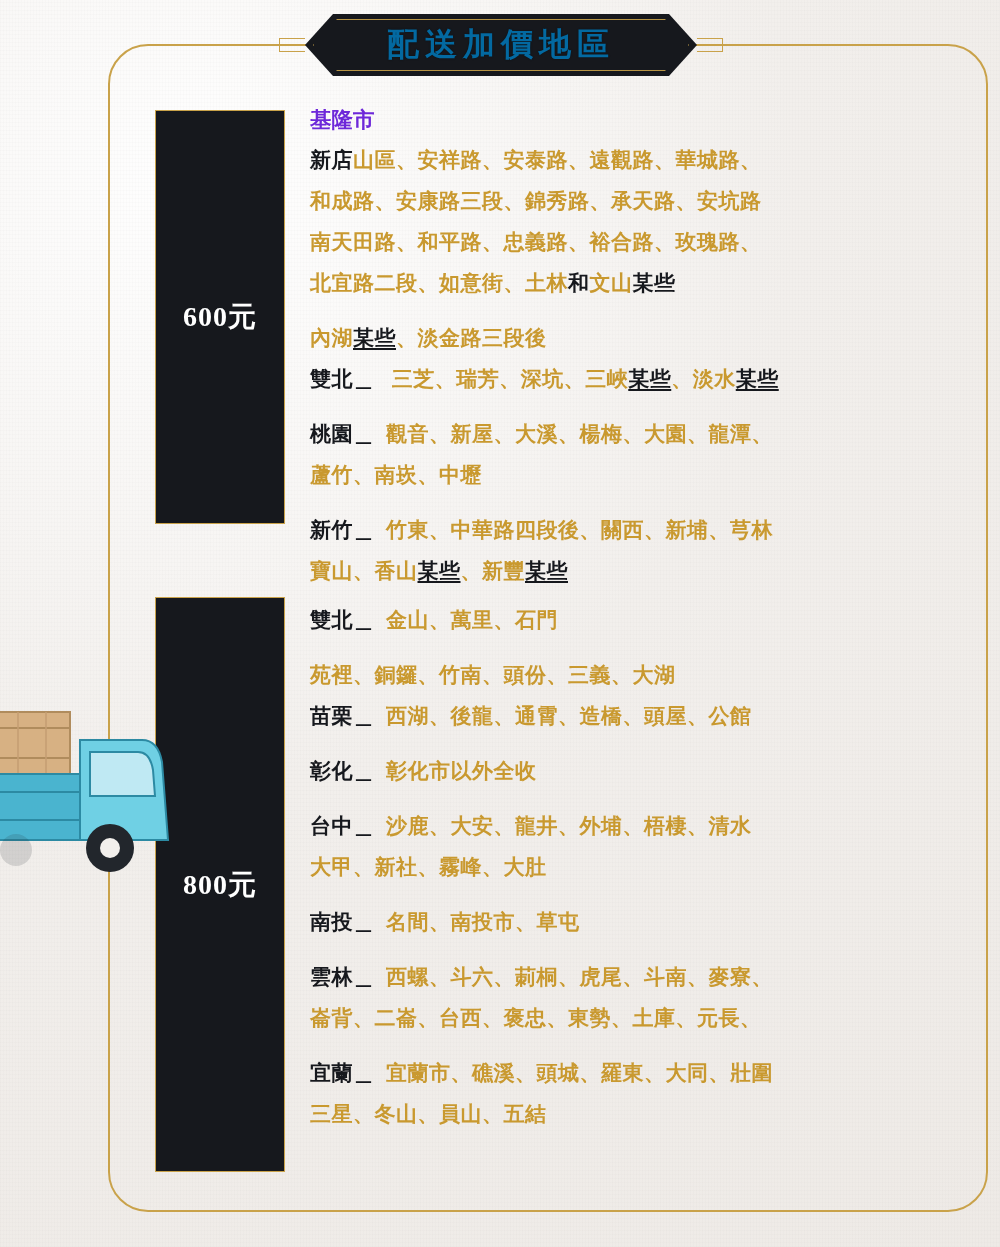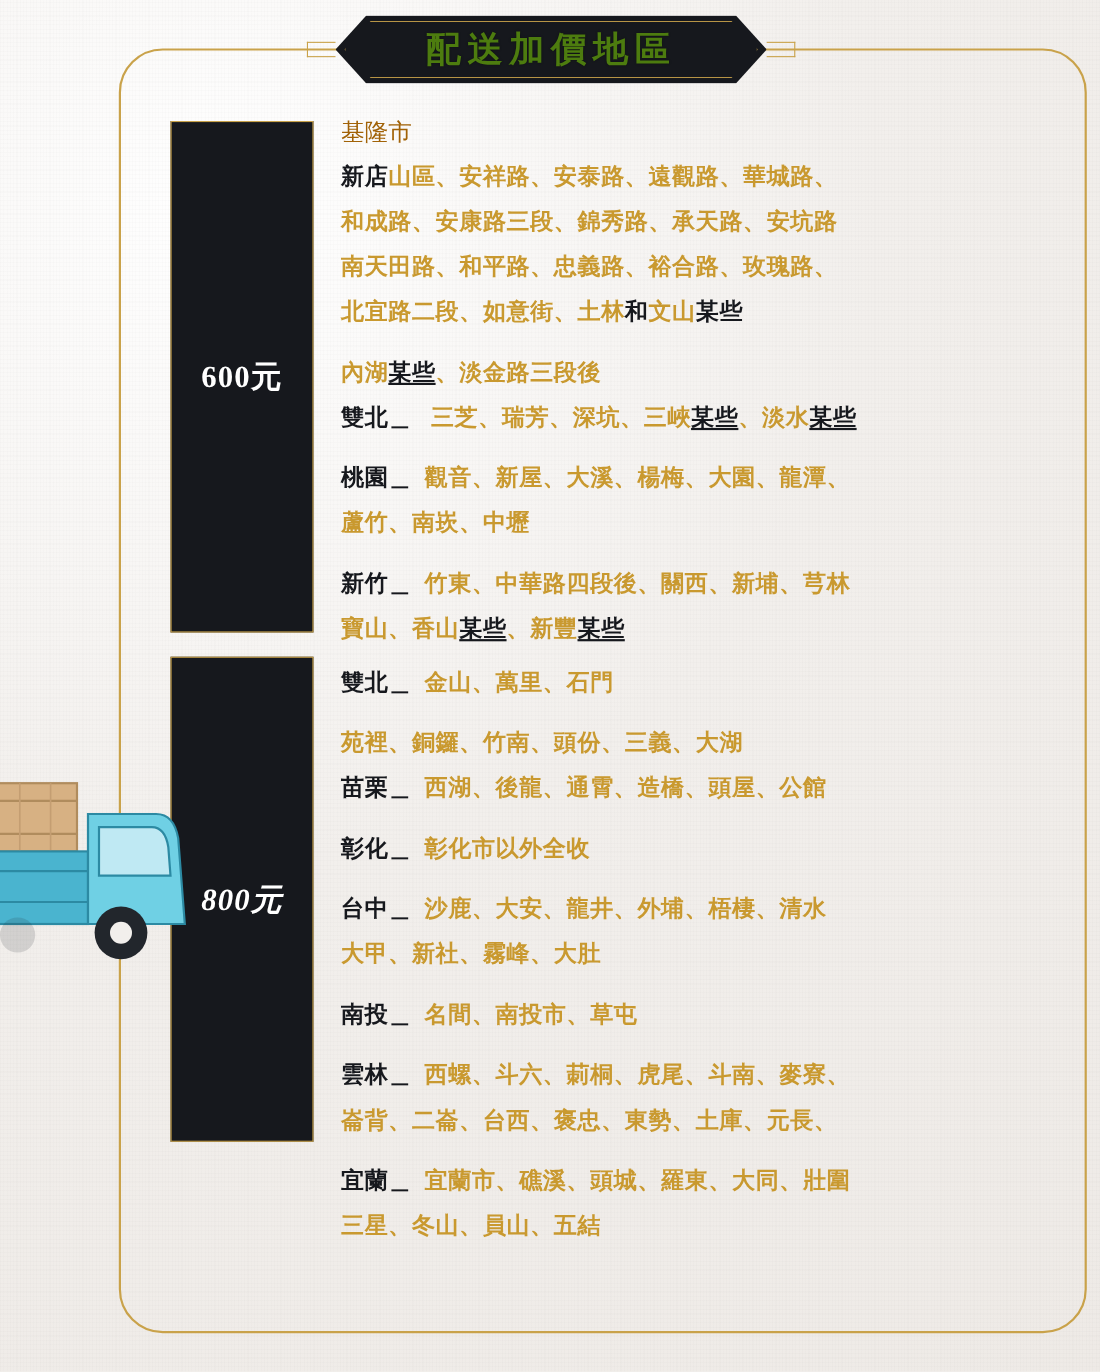--- a/index.html
+++ b/index.html
@@ -62,21 +62,21 @@
     clip-path: polygon(24px 0, 352px 0, 376px 26px, 352px 52px, 24px 52px, 0 26px);
     box-sizing: border-box;
     opacity: 0.9;
   }
   .banner-text {
     position: absolute;
     inset: 0;
     display: flex;
     align-items: center;
     justify-content: center;
-    color: #4d7c0f;
+    color: #0369a1;
     font-size: 32px;
     letter-spacing: 6px;
     font-weight: bold;
     text-shadow: 0 0 2px rgba(0,0,0,.4);
   }
   .banner-wing {
     position: absolute;
     top: 24px;
     width: 26px;
     height: 14px;
@@ -100,22 +100,22 @@
     display: flex;
     align-items: center;
     justify-content: center;
   }
   .price-block .price-label {
     color: #ffffff;
     font-size: 28px;
     font-weight: bold;
     letter-spacing: 1px;
   }
-  #block-600 { left: 155px; top: 110px; width: 130px; height: 465px; }
-  #block-800 { left: 155px; top: 597px; width: 130px; height: 441px; font-style: italic; }
+  #block-600 { left: 155px; top: 110px; width: 130px; height: 414px; }
+  #block-800 { left: 155px; top: 597px; width: 130px; height: 575px; }
 
   
   .content {
     position: absolute;
     left: 310px;
     top: 100px;
     width: 580px;
   }
   .group { margin-bottom: 14px; }
   .line {
@@ -134,22 +134,22 @@
   }
   .dark {
     color: #16181d;
     font-weight: bold;
   }
   .uline {
     text-decoration: underline;
     text-underline-offset: 3px;
   }
   .city-head {
-    color: #a16207;
-    font-weight: normal;
+    color: #6d28d9;
+    font-weight: bold;
     font-size: 21.5px;
     line-height: 40px;
   }
 
   
   .content2 {
     position: absolute;
     left: 310px;
     top: 600px;
     width: 600px;

